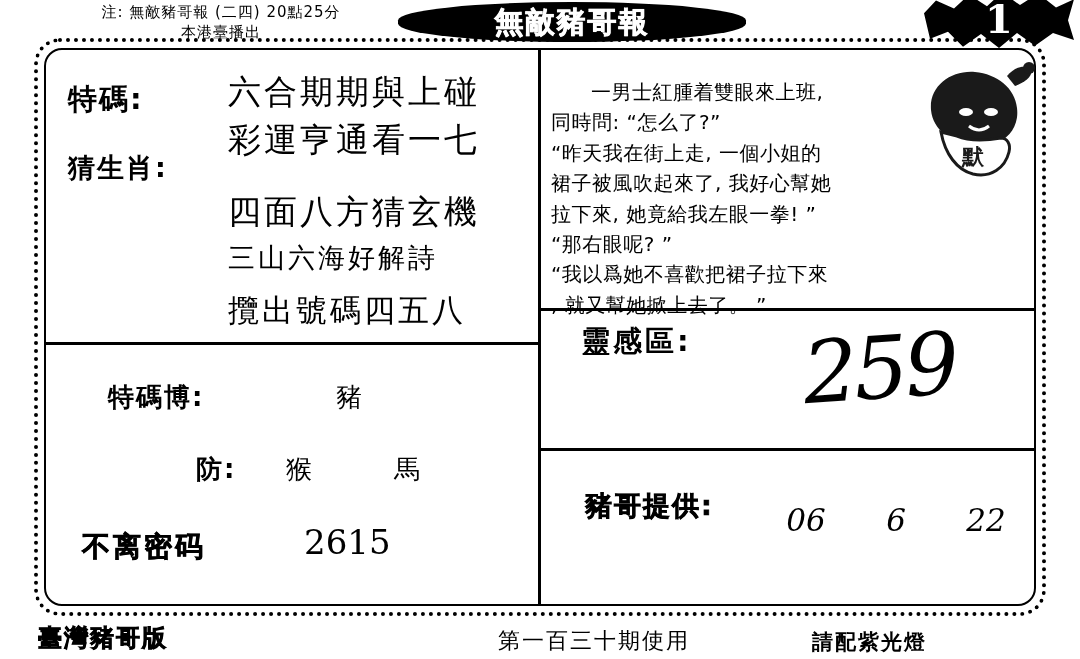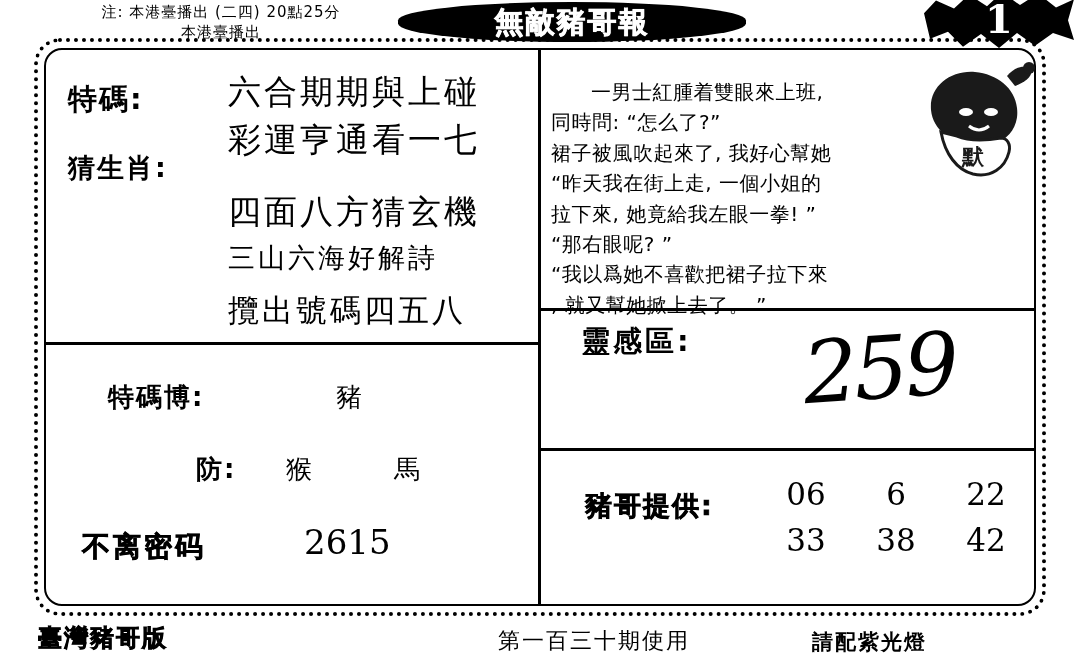--- a/index.html
+++ b/index.html
@@ -299,22 +299,23 @@
     left: 44px;
     top: 438px;
     font-size: 27px;
     font-weight: bold;
     letter-spacing: 2px;
     -webkit-text-stroke: 0.7px #000;
   }
   .num-grid {
     position: absolute;
     left: 230px;
-    top: 426px;
+    top: 452px;
     width: 250px;
+    font-style: italic;
   }
   .num-grid .nrow {
     display: flex;
     justify-content: space-between;
     margin-bottom: 10px;
   }
   .num-grid .n {
     width: 70px;
     text-align: center;
     font-size: 31px;
@@ -346,21 +347,21 @@
     font-weight: bold;
     letter-spacing: 2px;
   }
 </style>
 </head>
 <body>
 
 <div id="page">
 
   <div class="top-note">
-    <div class="l1">注: 本港臺播出 (二四) 20點25分</div>
+    <div class="l1">注: 無敵豬哥報 (二四) 20點25分</div>
     <div class="l2">本港臺播出</div>
   </div>
 
   <div class="masthead">
     <div class="plate"></div>
     <div class="mtext">無敵豬哥報</div>
   </div>
 
   <div class="corner-badge">
     <div class="burst"></div>
@@ -403,22 +404,22 @@
       <path d="M30 74 C34 96 46 112 62 116 C80 120 94 110 98 94 C100 86 96 80 90 80 C78 82 60 84 46 78 Z" fill="#ffffff" stroke="#1a1a1a" stroke-width="3"></path>
       <ellipse cx="55" cy="54" rx="7" ry="4" fill="#ffffff"></ellipse>
       <ellipse cx="80" cy="54" rx="7" ry="4" fill="#ffffff"></ellipse>
       <path d="M58 68 q10 8 20 0" stroke="#ffffff" stroke-width="3" fill="none"></path>
       <text x="62" y="106" font-family="DejaVu Sans, sans-serif" font-size="22" font-weight="bold" fill="#1a1a1a" text-anchor="middle">默</text>
     </svg>
 
     <div class="joke">
       <p class="indent">一男士紅腫着雙眼來上班,</p>
       <p>同時問: “怎么了?”</p>
+      <p>“昨天我在街上走, 一個小姐的</p>
       <p>裙子被風吹起來了, 我好心幫她</p>
-      <p>“昨天我在街上走, 一個小姐的</p>
       <p>拉下來, 她竟給我左眼一拳! ”</p>
       <p>“那右眼呢? ”</p>
       <p>“我以爲她不喜歡把裙子拉下來</p>
       <p>, 就又幫她掀上去了。 ”</p>
     </div>
 
     <div class="h-div-r1"></div>
 
     <div class="ling-lbl">靈感區:</div>
     <div class="ling-val">259</div>
@@ -426,25 +427,20 @@
     <div class="h-div-r2"></div>
 
     <div class="zhuge-lbl">豬哥提供:</div>
 
     <div class="num-grid">
       <div class="nrow">
         <span class="n">06</span>
         <span class="n">6</span>
         <span class="n">22</span>
       </div>
-      <div class="nrow">
-        <span class="n">33</span>
-        <span class="n">38</span>
-        <span class="n">42</span>
-      </div>
     </div>
   </div>
 
   <div class="bottom-left cjk">臺灣豬哥版</div>
   <div class="bottom-center cjk">第一百三十期使用</div>
   <div class="bottom-right cjk">請配紫光燈</div>
 
 </div>
 
 </body></html>

